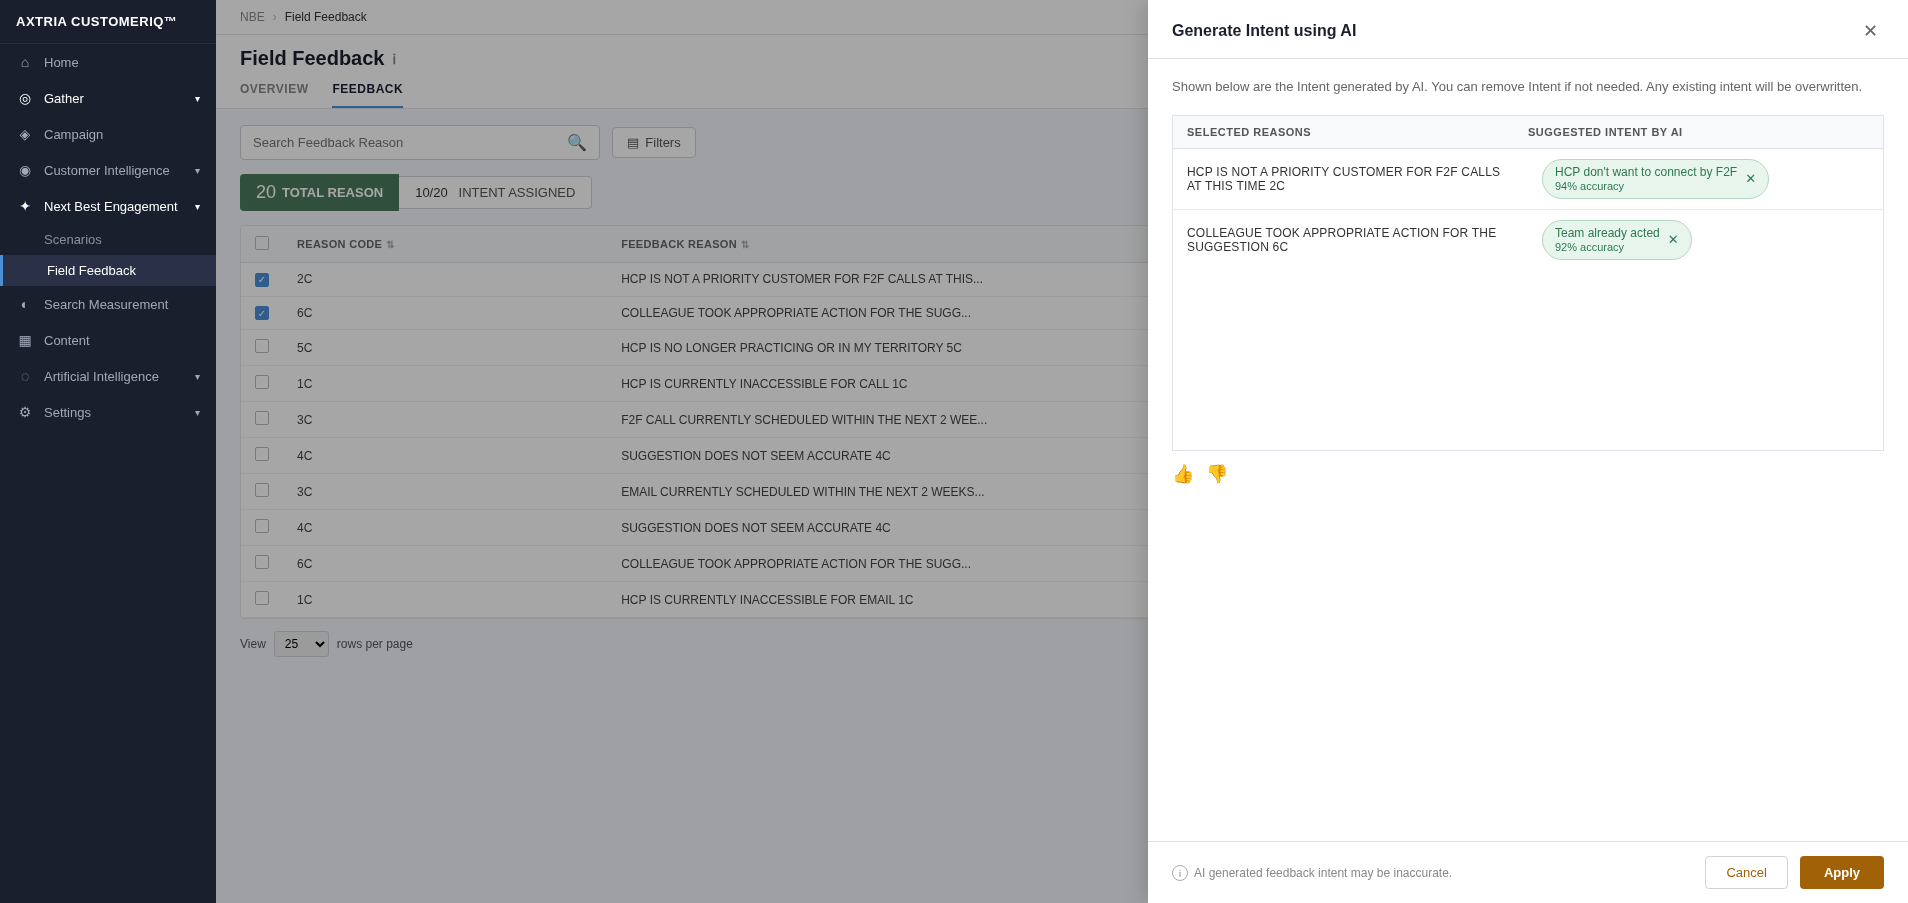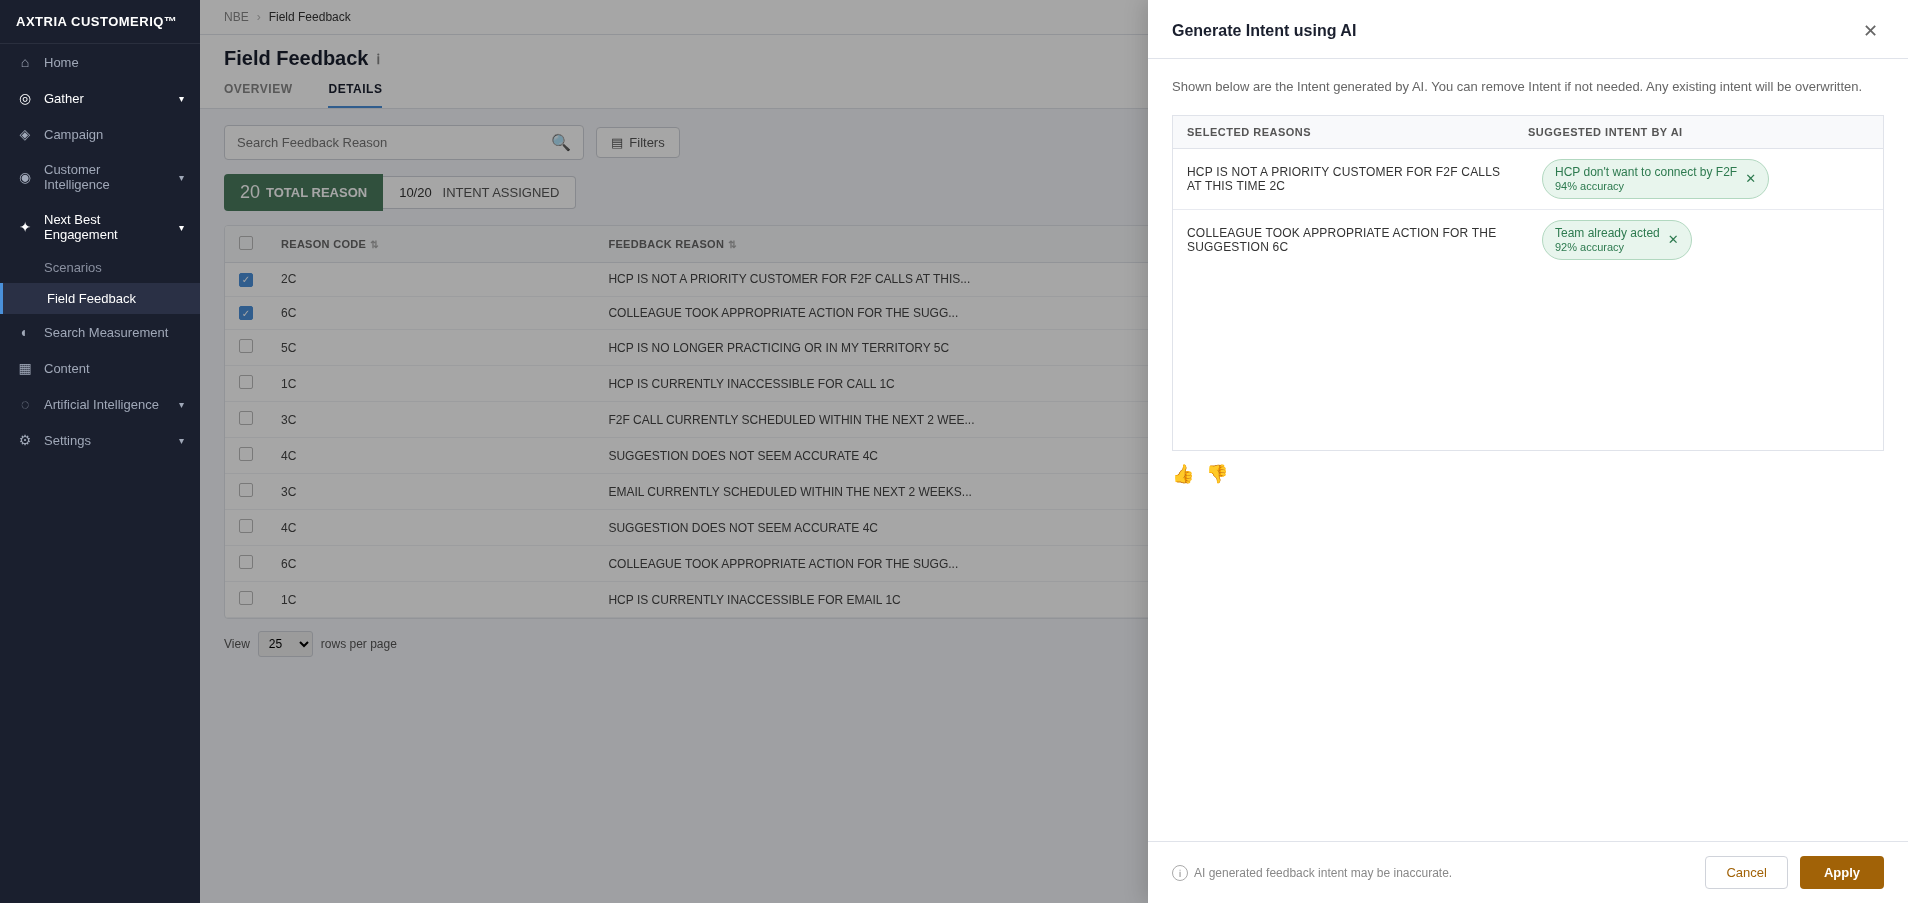--- a/index.html
+++ b/index.html
@@ -1,20 +1,20 @@
 <!DOCTYPE html>
 <html><head>
   <meta charset="utf-8">
   <style>
     * { box-sizing: border-box; margin: 0; padding: 0; }
     body { font-family: -apple-system, BlinkMacSystemFont, 'Segoe UI', sans-serif; background: #f0f2f5; display: flex; height: 903px; overflow: hidden; }
 
     
     .sidebar {
-      width: 200px;
+      width: 216px;
       background: #1a1f2e;
       color: #ccc;
       display: flex;
       flex-direction: column;
       flex-shrink: 0;
       height: 100%;
       overflow-y: auto;
     }
     .sidebar-logo {
       padding: 14px 16px;
@@ -86,21 +86,21 @@
       align-items: center;
       gap: 8px;
     }
     .info-icon {
       color: #888;
       font-size: 14px;
       cursor: pointer;
     }
     .tabs {
       display: flex;
-      gap: 36px;
+      gap: 24px;
       margin-top: 12px;
     }
     .tab {
       font-size: 12px;
       font-weight: 600;
       letter-spacing: 0.5px;
       padding-bottom: 10px;
       cursor: pointer;
       color: #888;
       border-bottom: 2px solid transparent;
@@ -443,21 +443,21 @@
     <span class="breadcrumb-sep">›</span>
     <span class="breadcrumb-item breadcrumb-current">Field Feedback</span>
   </div>
   <div class="page-title-bar">
     <div class="page-title">
       <span>Field Feedback</span>
       <span class="info-icon">ℹ</span>
     </div>
     <div class="tabs">
       <div class="tab">OVERVIEW</div>
-      <div class="tab active">DETAILS</div>
+      <div class="tab active">FEEDBACK</div>
     </div>
   </div>
 
   <div class="content-area">
     <div class="toolbar">
       <div class="search-box">
         <input class="search-input" type="text" placeholder="Search Feedback Reason" style="">
         <span>🔍</span>
       </div>
       <button class="filter-btn">

